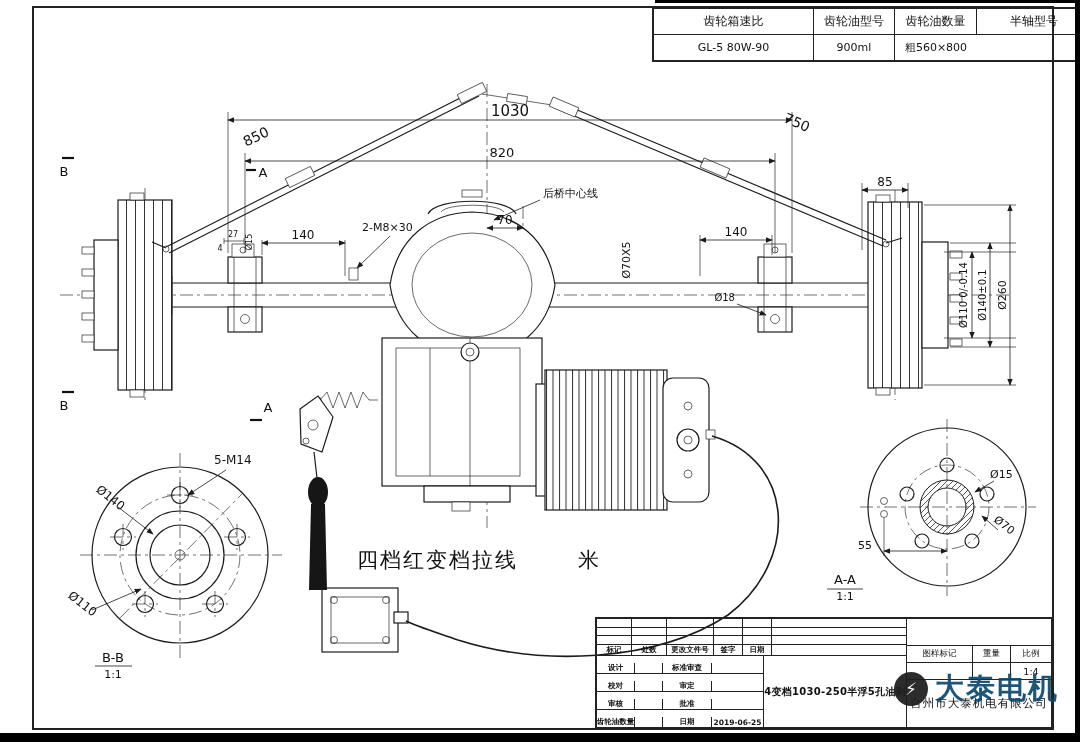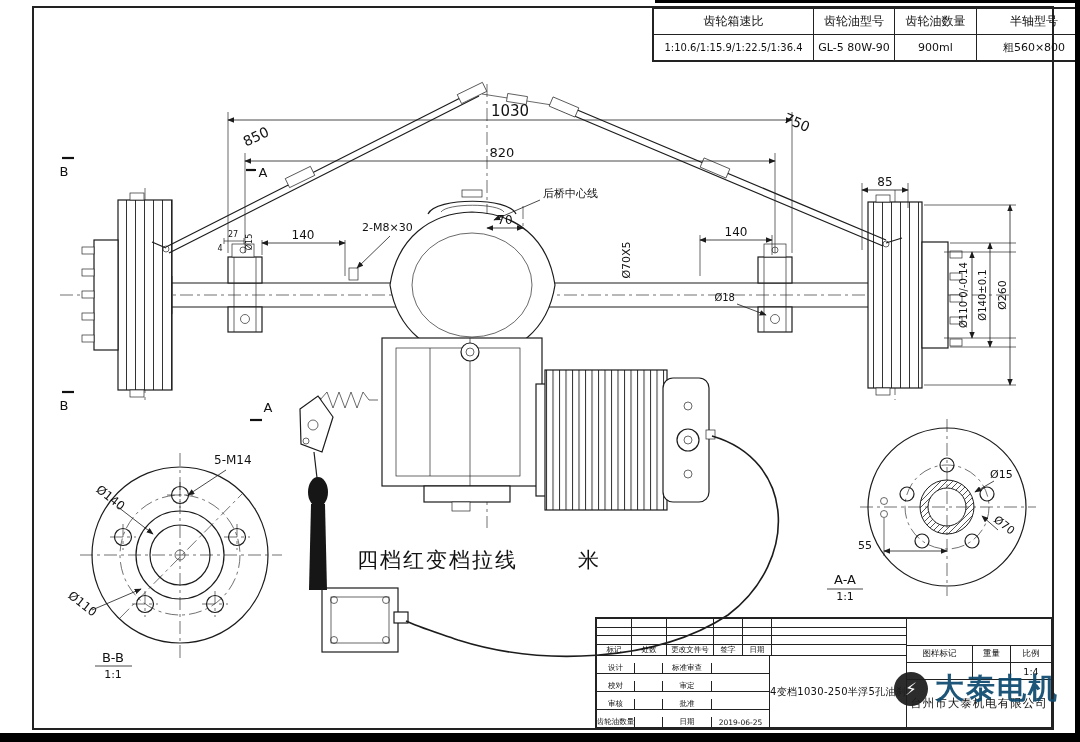--- a/index.html
+++ b/index.html
@@ -24,21 +24,21 @@
   .sc{border-right:1px solid #222;border-bottom:1px solid #222;display:flex;align-items:center;
       justify-content:center;font-size:12px;box-sizing:border-box;white-space:nowrap;}
   .sc.last{border-right:none;}
   .sc.val{border-bottom:none;font-size:11px;}
   .sc.val.tight{font-size:10px;}
 
   
   .tb{position:absolute;left:595px;top:617px;width:458px;height:112px;border:2px solid #222;
       box-sizing:border-box;display:flex;background:transparent;}
   .tb *{box-sizing:border-box;}
-  .tb-main{width:310px;border-right:1.2px solid #222;display:flex;flex-direction:column;}
+  .tb-main{width:310px;border-right:1.2px solid #222;display:flex;flex-direction:column;font-weight:bold;}
   .rev-row{display:grid;grid-template-columns:35px 35px 47px 29px 29px 1fr;height:15px;
            border-bottom:1px solid #222;}
   .rev-row>span{border-right:1px solid #222;}
   .rev-row>span:last-child{border-right:none;}
   .rev-head{display:grid;grid-template-columns:35px 35px 47px 29px 29px 1fr;height:13px;
             border-bottom:1px solid #222;font-size:7.5px;}
   .rev-head>span{border-right:1px solid #222;display:flex;align-items:center;justify-content:center;white-space:nowrap;}
   .rev-head>span:last-child{border-right:none;}
   .roles-wrap{flex:1;display:flex;}
   .roles{width:175px;display:flex;flex-direction:column;border-right:1px solid #222;}
@@ -337,21 +337,20 @@
 <text x="357" y="567" font-size="21" letter-spacing="2">四档红变档拉线</text>
 <text x="578" y="567" font-size="21">米</text>
 </svg>
 
 
 <div class="spec">
   <div class="sc">齿轮箱速比</div>
   <div class="sc">齿轮油型号</div>
   <div class="sc">齿轮油数量</div>
   <div class="sc last">半轴型号</div>
-  <div class="sc val tight">1:10.6/1:15.9/1:22.5/1:36.4</div>
   <div class="sc val">GL-5 80W-90</div>
   <div class="sc val">900ml</div>
   <div class="sc val last">粗560×800</div>
 </div>
 
 
 <div class="tb">
   <div class="tb-main">
     <div class="rev-row">
           <span></span>

